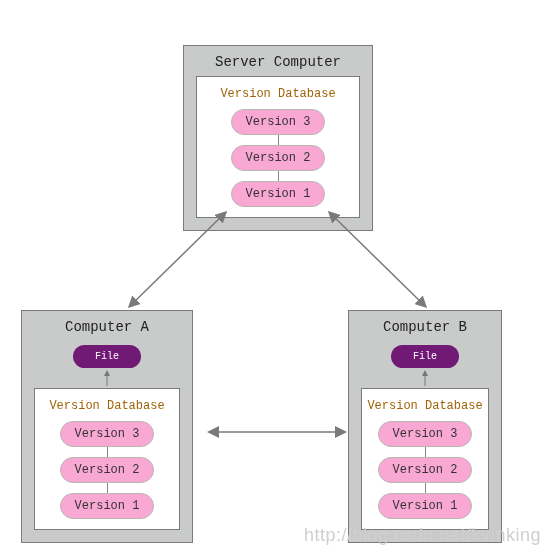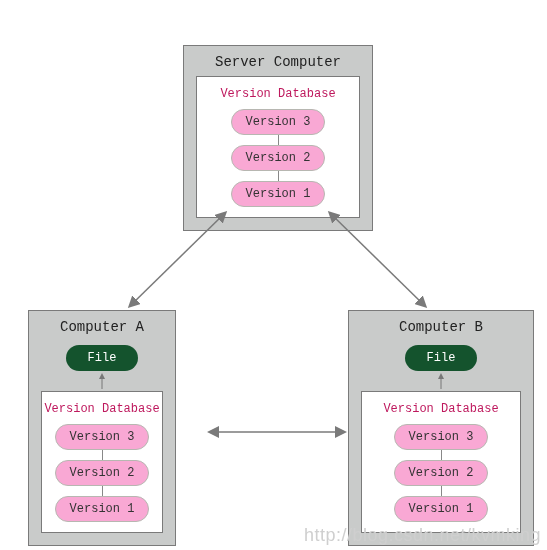--- a/index.html
+++ b/index.html
@@ -28,45 +28,45 @@
   .db {
     background: #ffffff;
     border: 1px solid #7a7a7a;
     margin: 0 12px 12px 12px;
     padding: 6px 0 10px 0;
     text-align: center;
   }
   .db-title {
     font-size: 12px;
     padding: 4px 0 8px 0;
-    color: #be185d;
+    color: #a16207;
   }
   .pill {
     display: inline-block;
     background: #f9a8d4;
     border: 1px solid #b7b7b1;
     border-radius: 14px;
     padding: 5px 14px;
     font-size: 12px;
     color: #333;
     margin: 0;
   }
   .vconn {
     width: 1px;
     height: 10px;
     background: #888;
     margin: 0 auto;
   }
   .file-pill {
     display: inline-block;
-    background: #14532d;
+    background: #701a75;
     color: #fff;
     border-radius: 16px;
     padding: 6px 22px;
-    font-size: 12px;
+    font-size: 10px;
     margin: 4px 0 2px 0;
   }
   svg.arrows {
     position: absolute;
     top: 0;
     left: 0;
     pointer-events: none;
   }
   .watermark {
     position: absolute;
@@ -86,42 +86,42 @@
   <div class="db">
     <div class="db-title">Version Database</div>
     <span class="pill">Version 3</span>
     <div class="vconn"></div>
     <span class="pill">Version 2</span>
     <div class="vconn"></div>
     <span class="pill">Version 1</span>
   </div>
 </div>
 
-<div class="box" style="left:28px; top:310px; width:148px;">
+<div class="box" style="left:21px; top:310px; width:172px;">
   <div class="box-title">Computer A</div>
   <div><span class="file-pill">File</span></div>
   <svg width="20" height="18" style="display:block;margin:0 auto;">
     <defs>
         <marker id="ahA" markerWidth="6" markerHeight="6" refX="3" refY="3" orient="auto">
           <path d="M0,0 L6,3 L0,6 Z" fill="#777"></path>
         </marker>
       </defs>
     <line x1="10" y1="16" x2="10" y2="3" stroke="#777" stroke-width="1" marker-end="url(#ahA)"></line>
   </svg>
   <div class="db" style="margin-top:0;">
     <div class="db-title">Version Database</div>
     <span class="pill">Version 3</span>
     <div class="vconn"></div>
     <span class="pill">Version 2</span>
     <div class="vconn"></div>
     <span class="pill">Version 1</span>
   </div>
 </div>
 
-<div class="box" style="left:348px; top:310px; width:186px;">
+<div class="box" style="left:348px; top:310px; width:154px;">
   <div class="box-title">Computer B</div>
   <div><span class="file-pill">File</span></div>
   <svg width="20" height="18" style="display:block;margin:0 auto;">
     <defs>
         <marker id="ahB" markerWidth="6" markerHeight="6" refX="3" refY="3" orient="auto">
           <path d="M0,0 L6,3 L0,6 Z" fill="#777"></path>
         </marker>
       </defs>
     <line x1="10" y1="16" x2="10" y2="3" stroke="#777" stroke-width="1" marker-end="url(#ahB)"></line>
   </svg>

